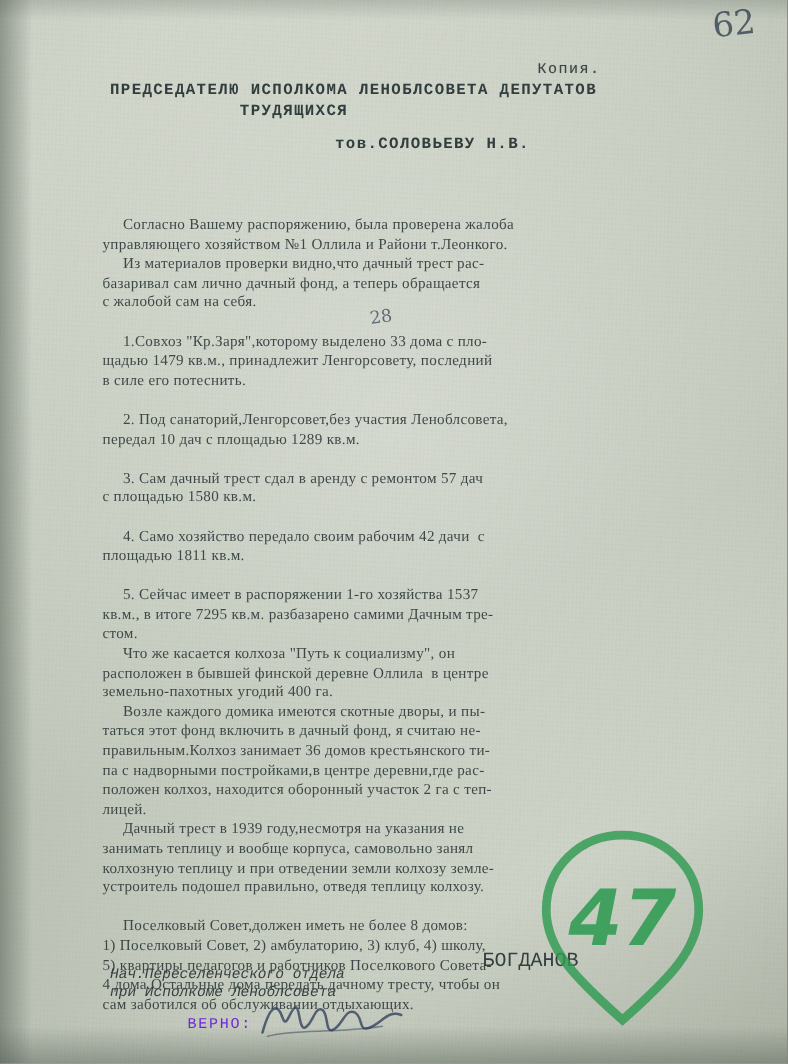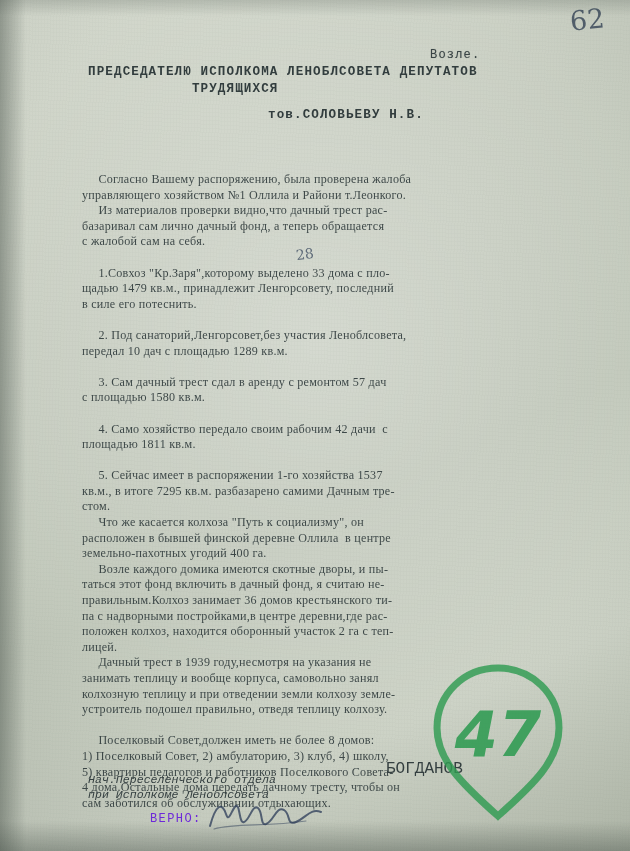--- a/index.html
+++ b/index.html
@@ -179,21 +179,21 @@
 
 <div id="page">
   <div id="paper"></div>
   <div id="grain"></div>
   <div id="edge-top"></div>
   <div id="edge-left"></div>
   <div id="edge-bottom"></div>
 
   <div id="folio">62</div>
 
-  <div id="kopiya" class="txt">Возле.</div>
+  <div id="kopiya" class="txt">Копия.</div>
 
   <div id="addressee-name">тов.СОЛОВЬЕВУ Н.В.</div>
 
   <div id="addressee">ПРЕДСЕДАТЕЛЮ ИСПОЛКОМА ЛЕНОБЛСОВЕТА ДЕПУТАТОВ
             ТРУДЯЩИХСЯ</div>
 
   <div id="body-text">     Согласно Вашему распоряжению, была проверена жалоба
 управляющего хозяйством №1 Оллила и Райони т.Леонкого.
      Из материалов проверки видно,что дачный трест рас-
 базаривал сам лично дачный фонд, а теперь обращается

